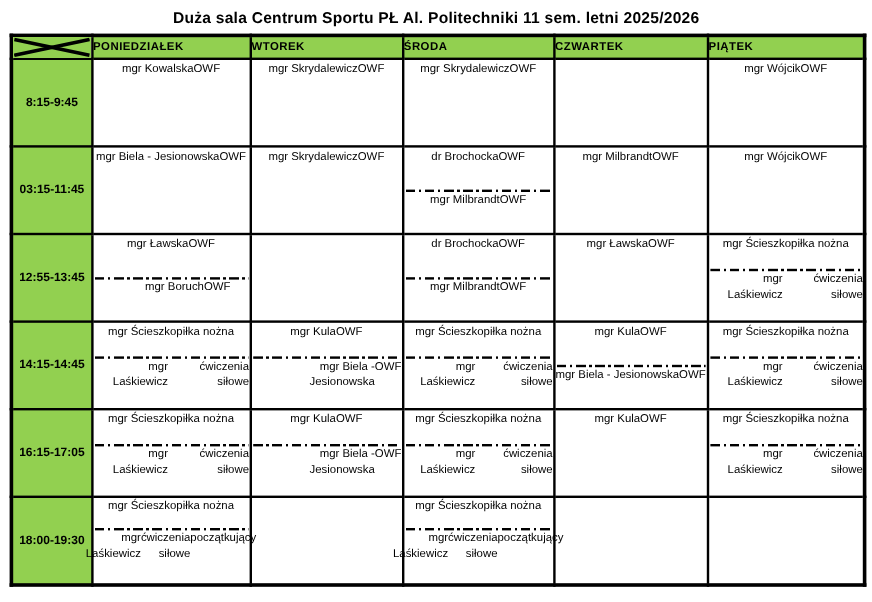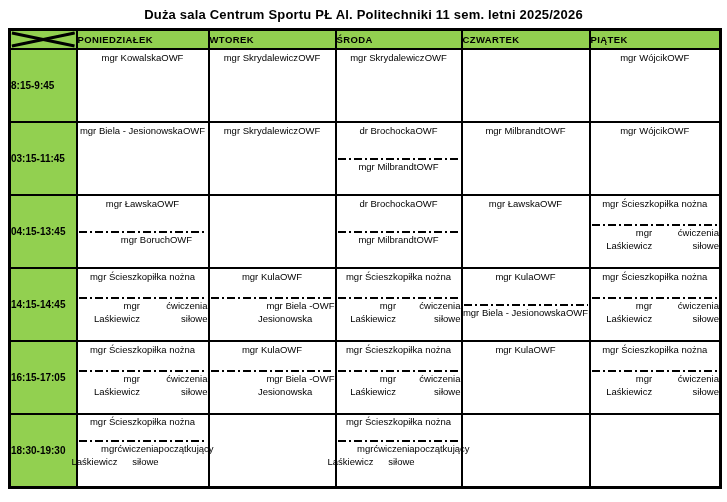--- a/index.html
+++ b/index.html
@@ -28,21 +28,21 @@
   thead th {
     background:var(--green, #92d050);
     height:17px; font-size:9.5px; font-weight:bold;
     letter-spacing:0.4px; text-align:left; vertical-align:middle;
   }
   th.corner { padding:0; position:relative; }
   th.corner svg { display:block; width:100%; height:17px; }
   tbody tr { height:73px; }
   td.time {
     background:var(--green, #92d050);
-    font-size:10px; font-weight:bold; vertical-align:middle;
+    font-size:10px; font-weight:bold; text-align:center; vertical-align:middle;
   }
   td.slot { vertical-align:middle; background:#fff; }
   .cellwrap {
     height:70px; display:flex; flex-direction:column; justify-content:center;
   }
   .entry {
     display:flex; flex-direction:row; justify-content:center;
     text-align:right; font-size:9.5px; line-height:13px;
   }
   .divider {
@@ -164,21 +164,21 @@
           <td class="slot">
             <div class="cellwrap">
               <div class="entry" style="flex-grow: 2;">
                 <div class="line">mgr Wójcik</div>
                 <div class="line">OWF</div>
               </div>
             </div>
           </td>
         </tr>
         <tr>
-          <td class="time">04:15-13:45</td>
+          <td class="time">12:55-13:45</td>
           <td class="slot">
             <div class="cellwrap">
               <div class="entry" style="flex-grow: 2;">
                 <div class="line">mgr Ławska</div>
                 <div class="line">OWF</div>
               </div>
               <div class="divider"></div>
               <div class="entry" style="flex-grow: 2; margin-left: 28px;">
                 <div class="line">mgr Boruch</div>
                 <div class="line">OWF</div>
@@ -348,21 +348,21 @@
               </div>
               <div class="divider"></div>
               <div class="entry" style="flex-grow: 2;">
                 <div class="line">mgr Laśkiewicz</div>
                 <div class="line">ćwiczenia siłowe</div>
               </div>
             </div>
           </td>
         </tr>
         <tr>
-          <td class="time">18:30-19:30</td>
+          <td class="time">18:00-19:30</td>
           <td class="slot">
             <div class="cellwrap">
               <div class="entry" style="flex-grow: 2;">
                 <div class="line">mgr Ścieszko</div>
                 <div class="line">piłka nożna</div>
               </div>
               <div class="divider"></div>
               <div class="entry" style="flex-grow: 3;">
                 <div class="line">mgr Laśkiewicz</div>
                 <div class="line">ćwiczenia siłowe</div>

